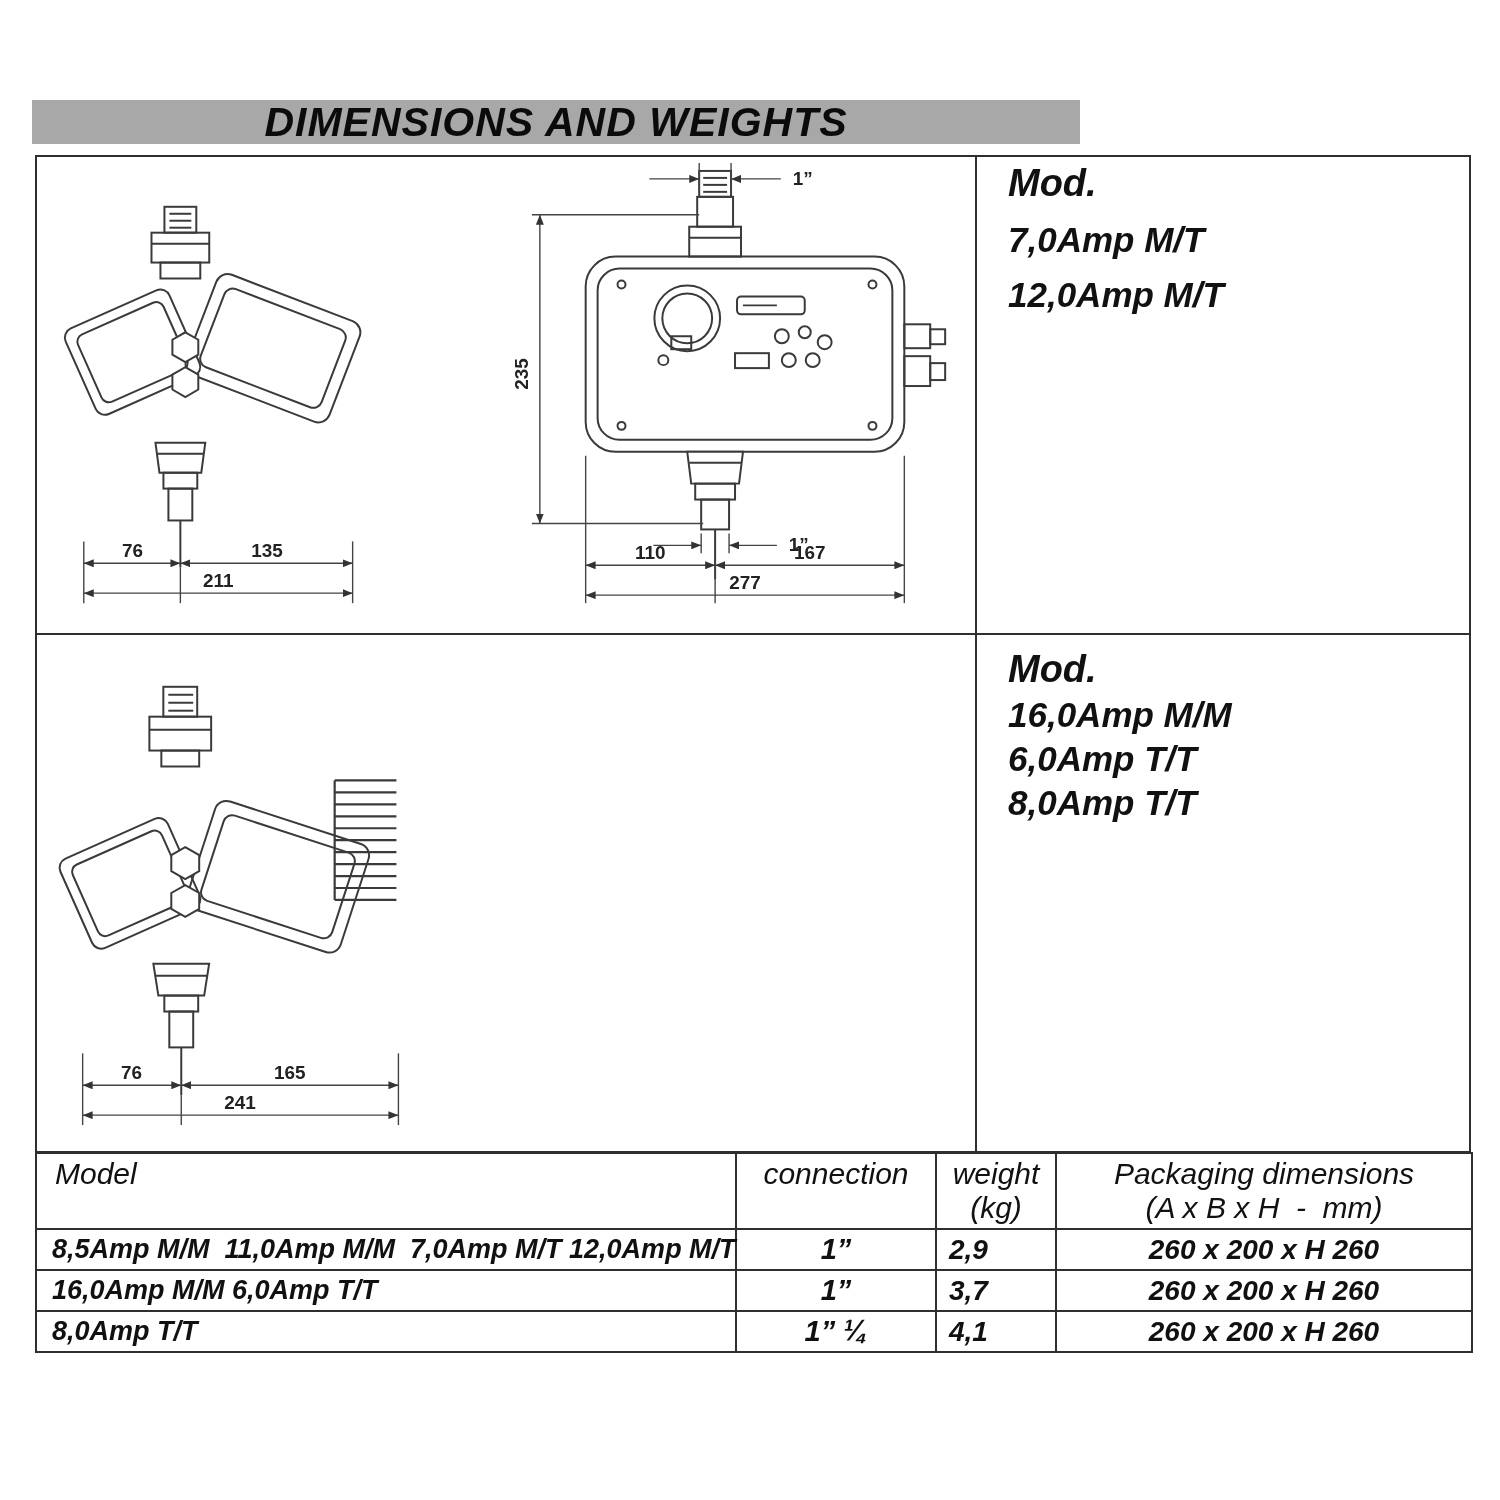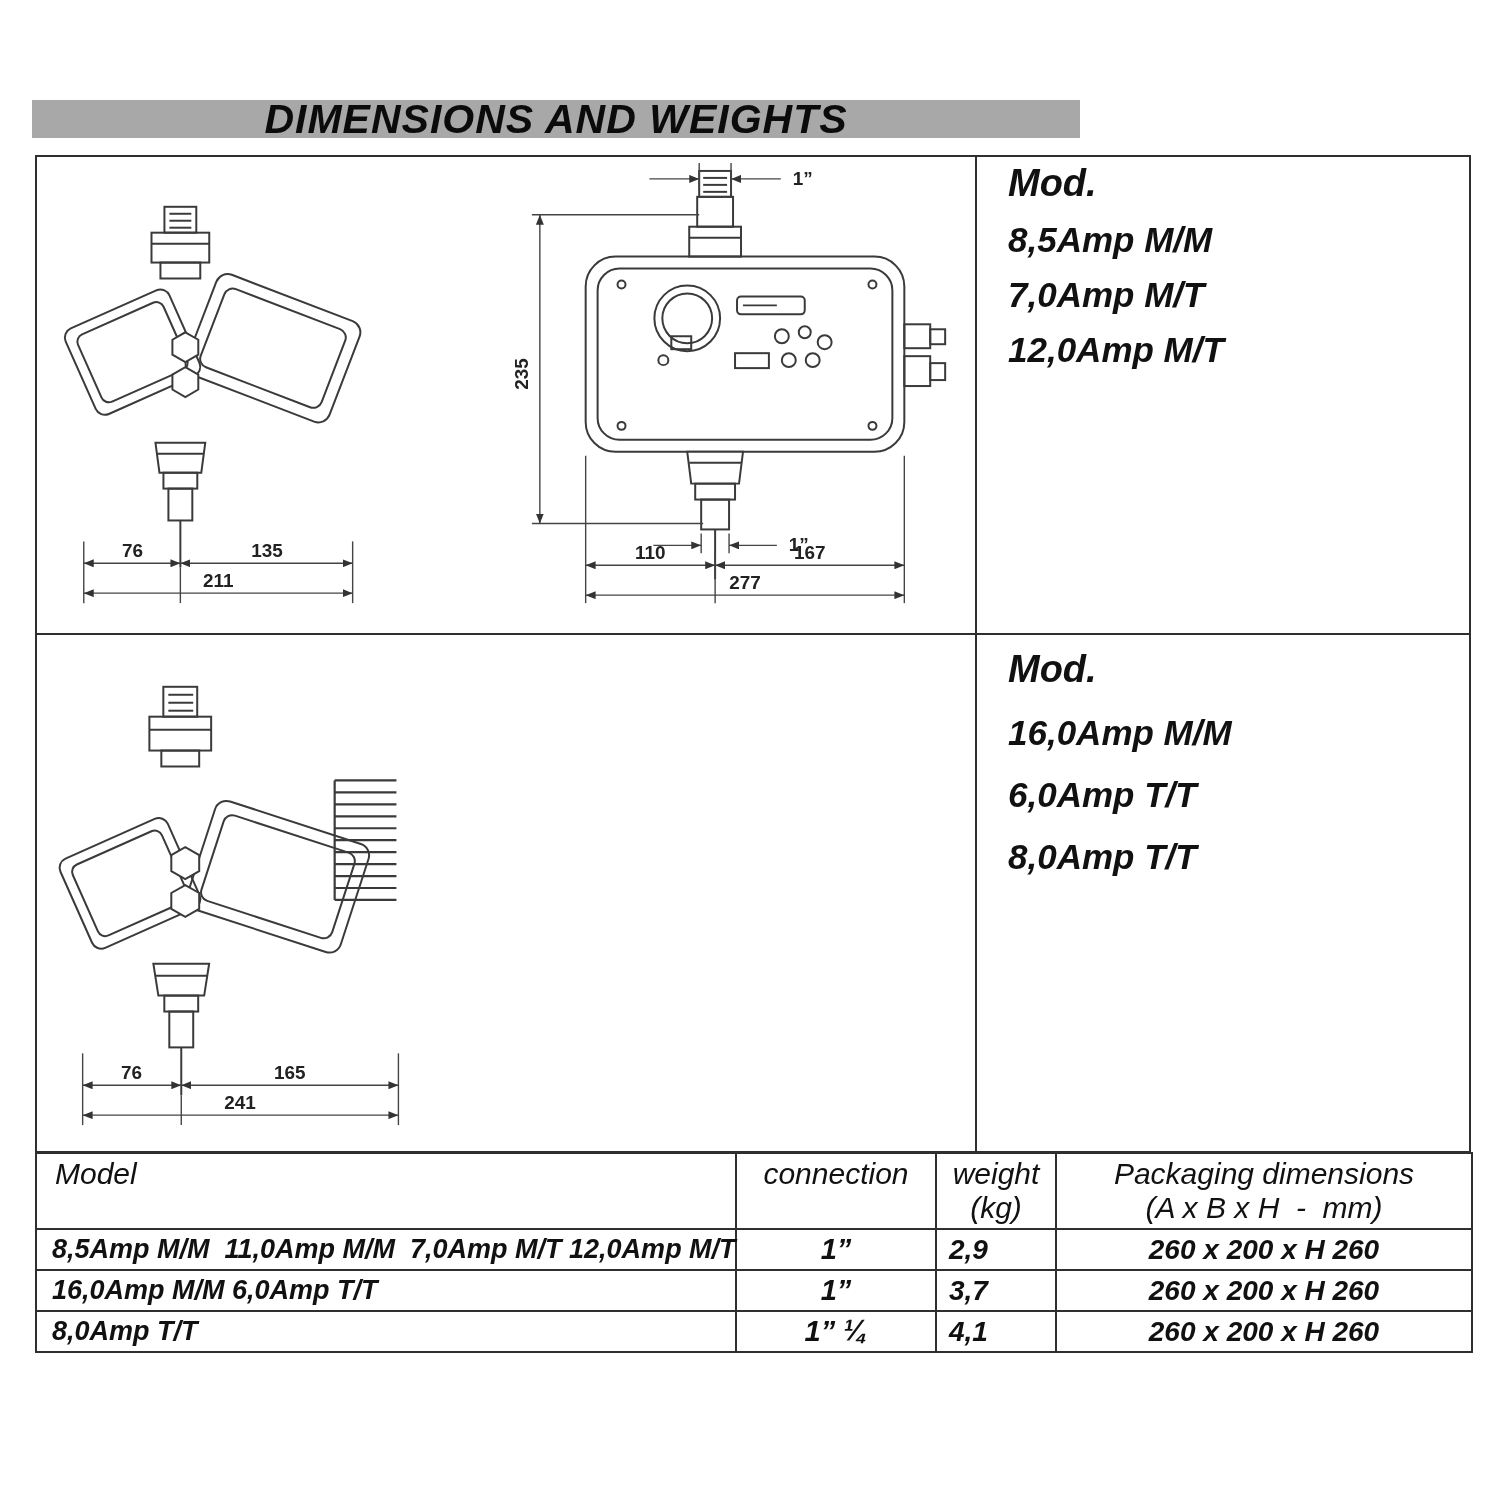--- a/index.html
+++ b/index.html
@@ -1,36 +1,36 @@
 <!DOCTYPE html>
 <html><head>
 <meta charset="utf-8">
 <style>
   * { margin:0; padding:0; box-sizing:border-box; }
   html,body { width:1500px; height:1500px; background:#ffffff; overflow:hidden;
               font-family:"Liberation Sans", sans-serif; color:#111; }
   .page { position:absolute; inset:0; background:#fff; }
 
-  .title-bar { position:absolute; left:32px; top:100px; width:1048px; height:38px;
+  .title-bar { position:absolute; left:32px; top:100px; width:1048px; height:44px;
                background:#a8a8a8; display:flex; align-items:center; justify-content:center; }
   .title-bar span { font-size:41px; font-weight:bold; font-style:italic; color:#0b0b0b; letter-spacing:1px; }
 
   .main-box { position:absolute; left:35px; top:155px; width:1436px; height:998px;
               border:2px solid #2f2f2f; background:#fff; }
   .vdiv { position:absolute; left:938px; top:0; height:100%; width:0; border-left:2px solid #2f2f2f; }
   .hdiv { position:absolute; left:0; top:476px; width:100%; height:0; border-top:2px solid #2f2f2f; }
 
   .cell-tl { position:absolute; left:0; top:0; width:938px; height:476px; }
   .cell-bl { position:absolute; left:0; top:478px; width:938px; height:516px; }
   .cell-svg { display:block; }
 
   .mod-block { position:absolute; left:1008px; width:440px; }
   .mod-header { font-size:38px; font-weight:bold; font-style:italic; }
   .mod-item { font-size:35px; font-weight:bold; font-style:italic; margin-top:15px; }
-  .mod-block.loose .mod-item { margin-top:22px; }
+  .mod-block.loose .mod-item { margin-top:4px; }
 
   .dim { font-family:"Liberation Sans", sans-serif; font-size:19px; font-weight:bold;
          fill:#222; text-anchor:middle; }
 
   .spec-table { position:absolute; left:35px; top:1152px; width:1436px;
                 border-collapse:collapse; table-layout:fixed; }
   .spec-table th, .spec-table td { border:2px solid #2f2f2f; padding:3px 10px; vertical-align:top; }
   .spec-table th { font-style:italic; font-weight:normal; font-size:30px; text-align:center; height:70px; }
   .spec-table th.model-col { text-align:left; padding-left:18px; }
   .spec-table td { font-style:italic; font-weight:bold; font-size:27px; height:40px; vertical-align:middle;margin-left:20px; }
@@ -220,21 +220,20 @@
         </g>
         <text x="94" y="446" class="dim">76</text>
         <text x="253" y="446" class="dim">165</text>
         <text x="203" y="476" class="dim">241</text>
       </svg>
     </div>
   </div>
 
   <div class="mod-block" style="top:162px;">
     <div class="mod-header">Mod.</div>
-    <div class="mod-item">8,5Amp M/M</div>
     <div class="mod-item">7,0Amp M/T</div>
     <div class="mod-item">12,0Amp M/T</div>
   </div>
 
   <div class="mod-block loose" style="top:648px;">
     <div class="mod-header">Mod.</div>
     <div class="mod-item">16,0Amp M/M</div>
     <div class="mod-item">6,0Amp T/T</div>
     <div class="mod-item">8,0Amp T/T</div>
   </div>

